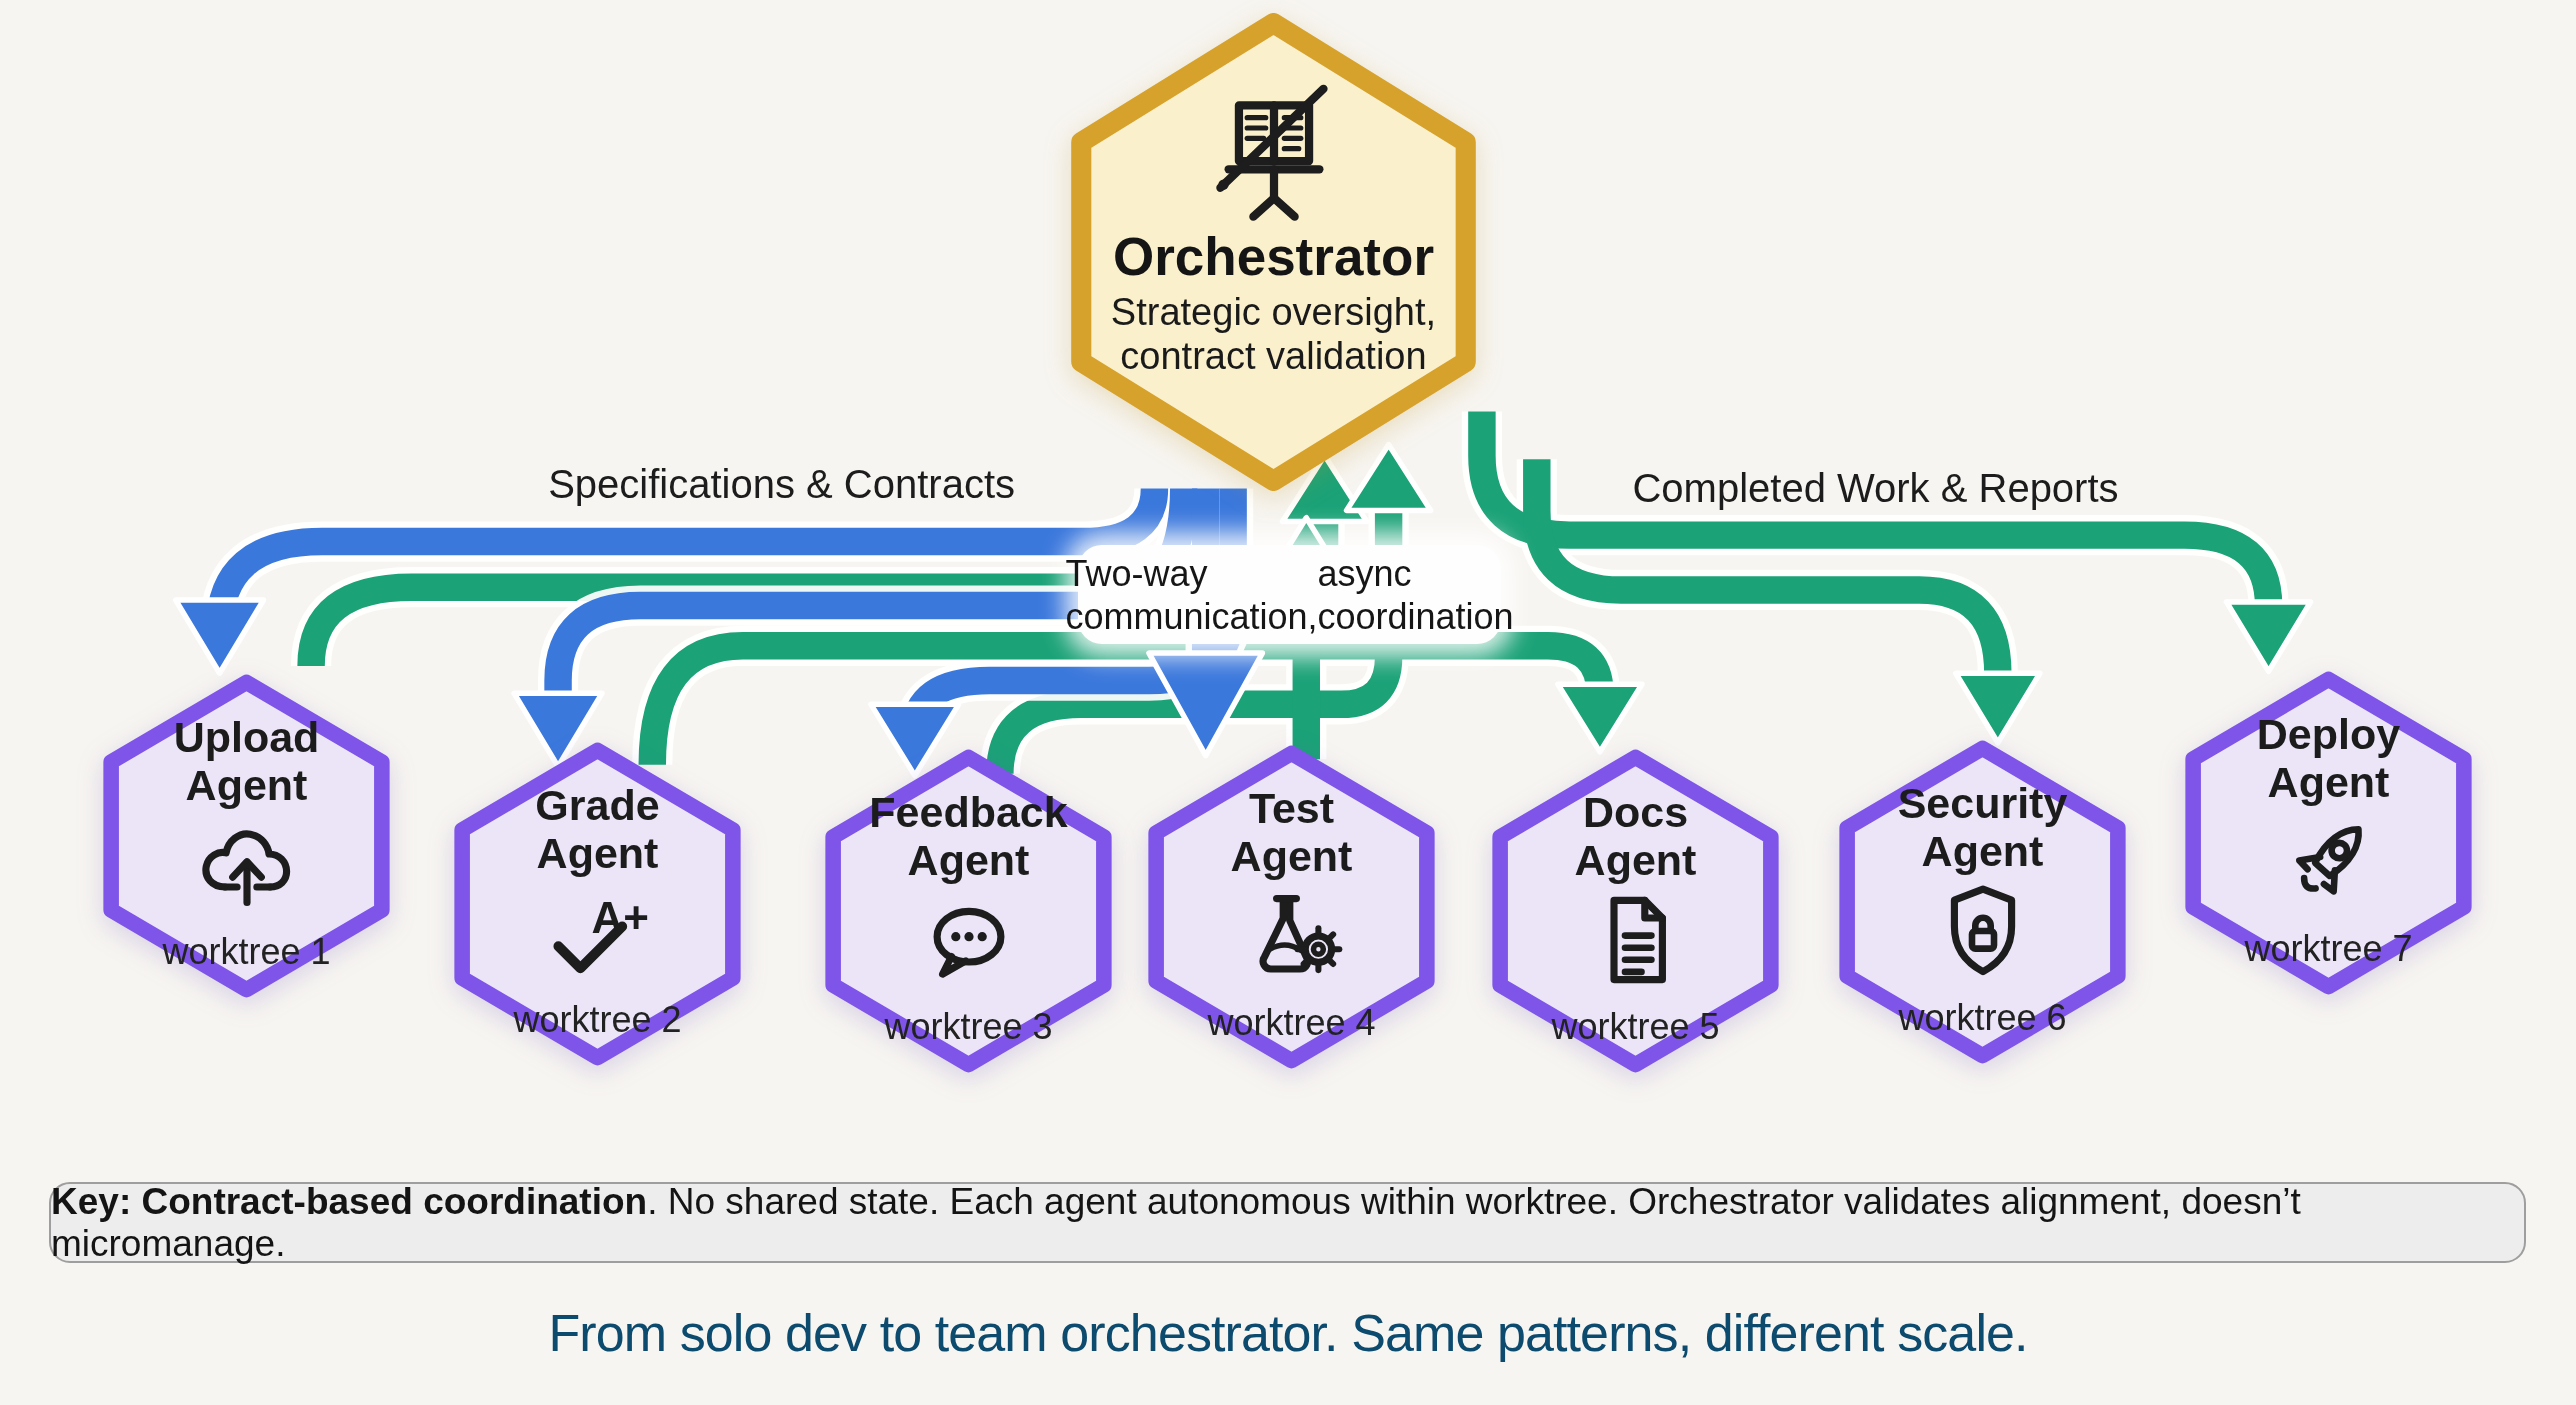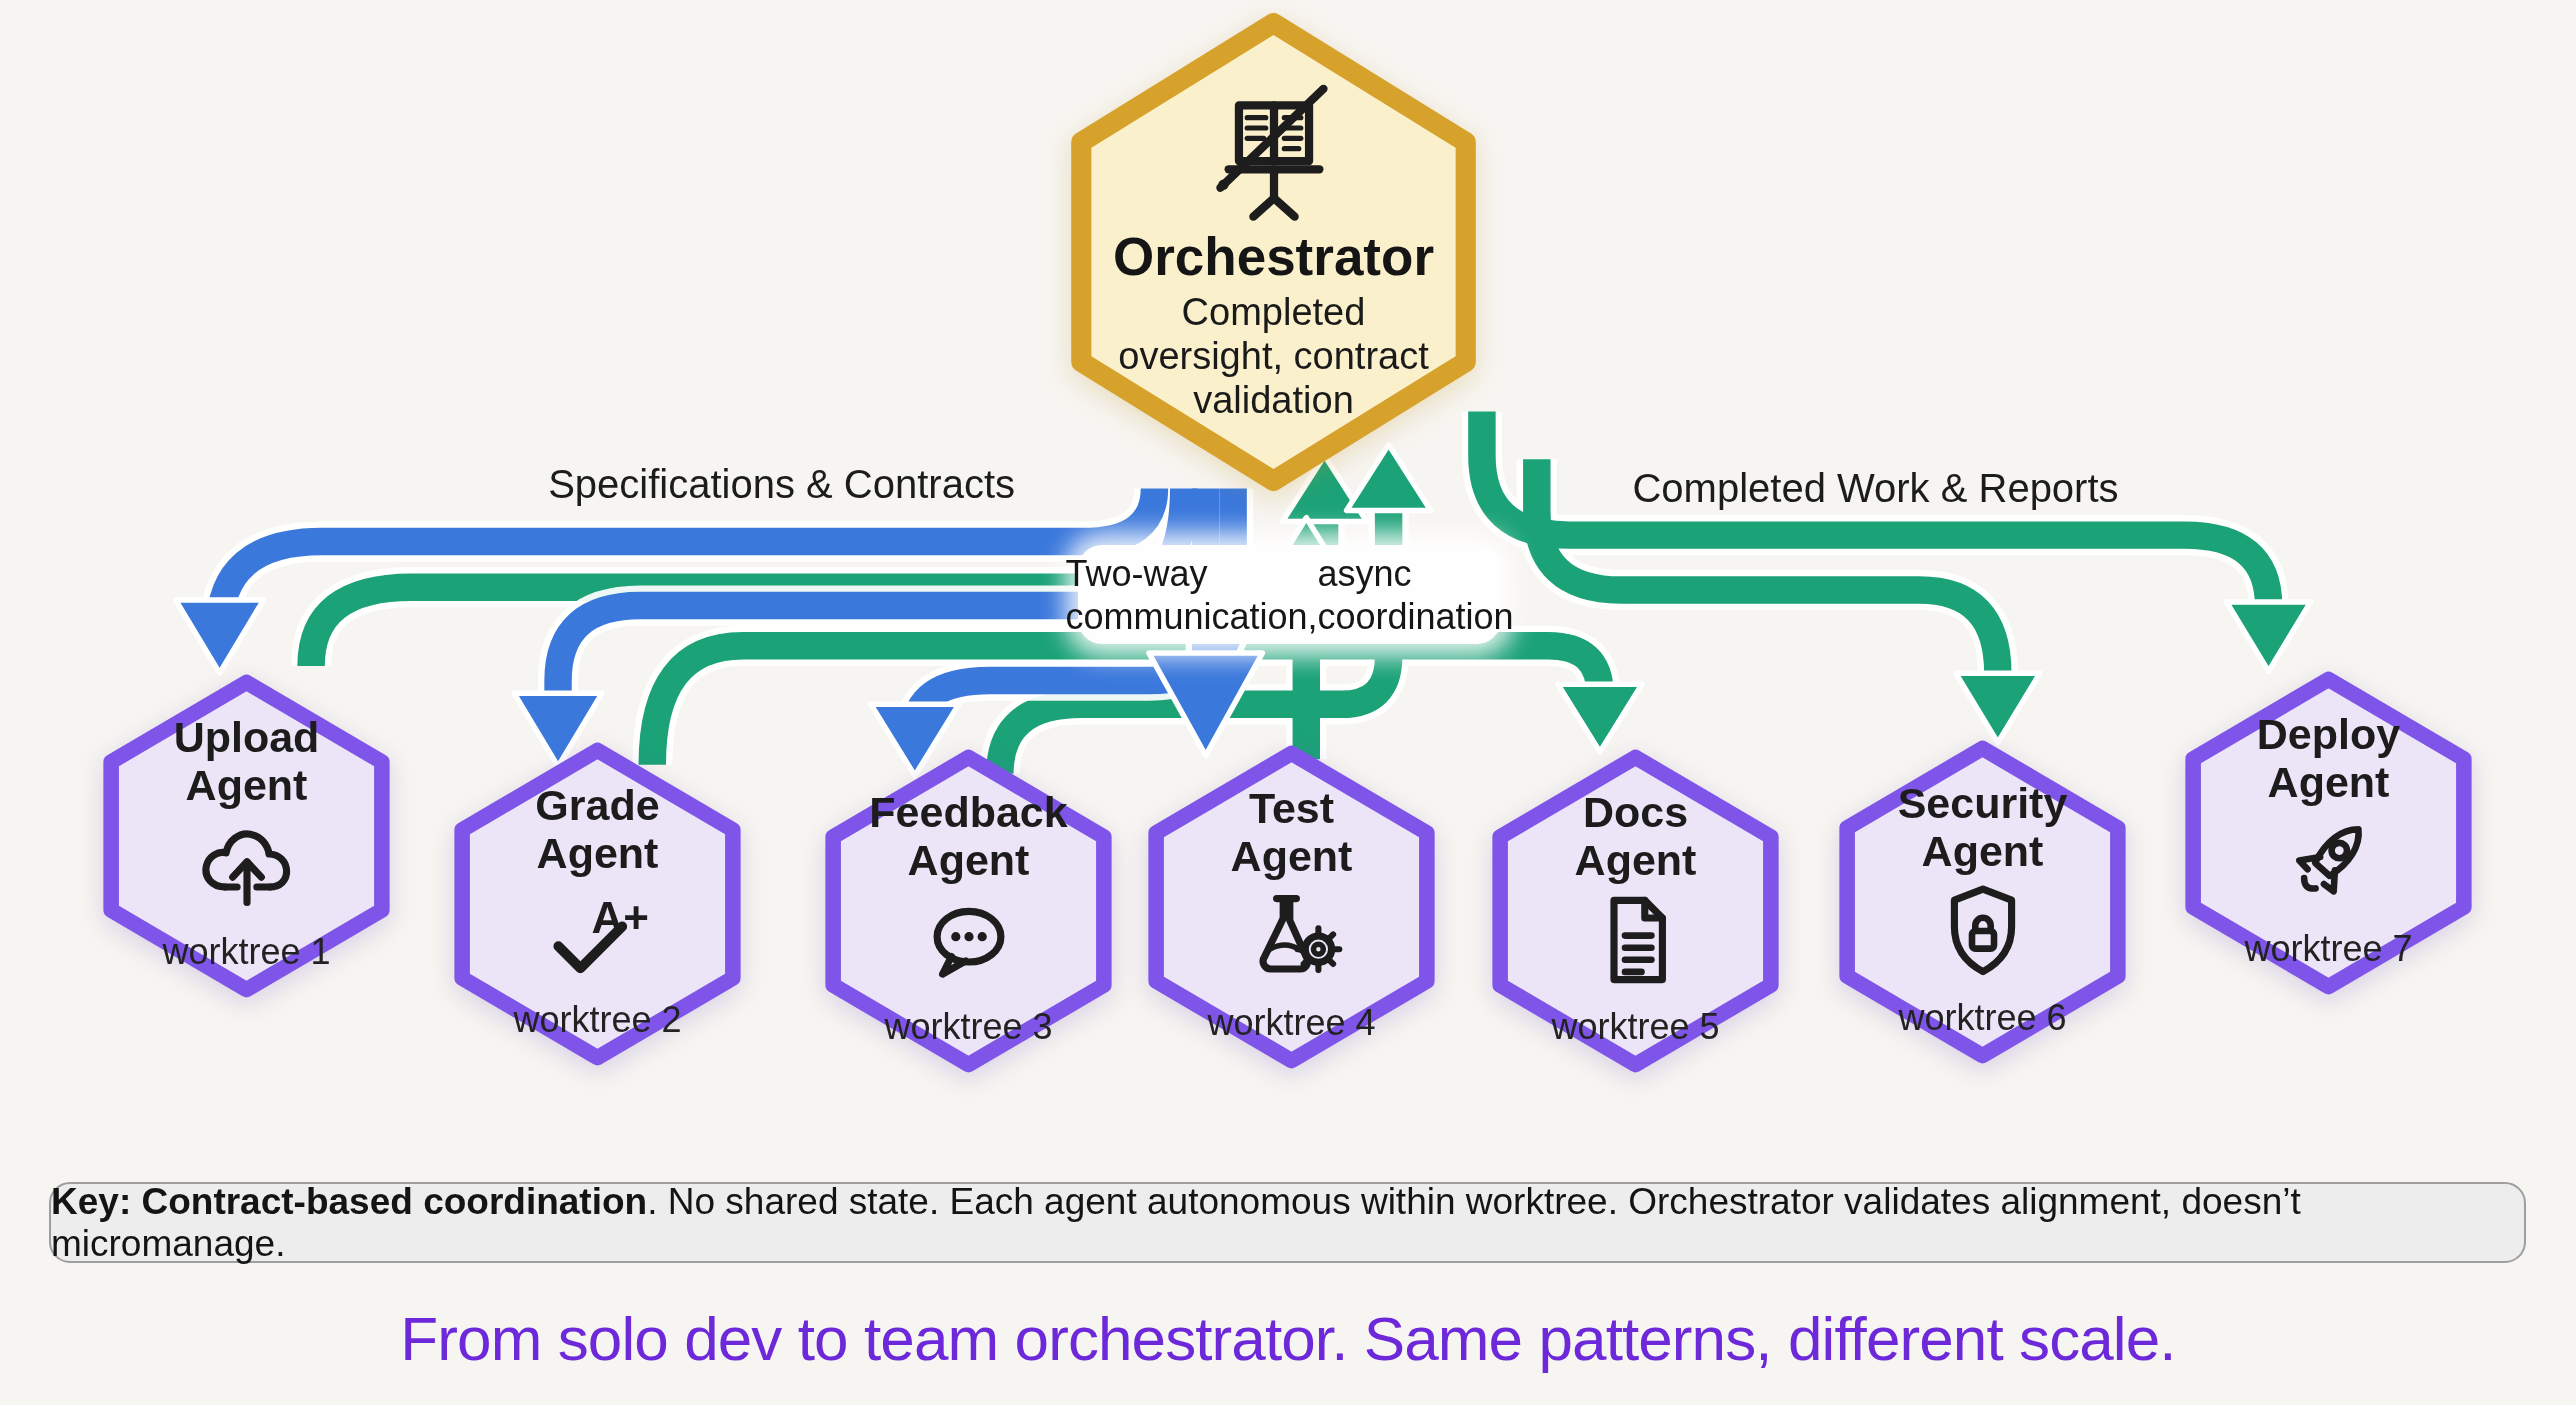--- a/index.html
+++ b/index.html
@@ -50,21 +50,21 @@
     font-size:53px;font-weight:700;color:#151515;}
   .orch-sub{position:absolute;top:276px;left:29px;right:29px;text-align:center;
     font-size:38px;line-height:44px;color:#1a1a1a;}
 
   .keybox{position:absolute;left:49px;top:1182px;width:2477px;height:81px;
     background:#ecedec;border:2.7px solid #9e9e9e;border-radius:21px;
     display:flex;align-items:center;justify-content:center;font-size:37px;color:#141414;}
   .keybox .kb{font-weight:700;}
 
   .caption{position:absolute;left:0;right:0;top:1303px;text-align:center;
-    font-size:62px;letter-spacing:-0.9px;color:#6d28d9;}
+    font-size:52px;letter-spacing:-0.9px;color:#0c4a6e;}
 </style>
 </head>
 <body>
 
 <div class="canvas">
 
   <svg class="arrows" viewBox="0 0 2816 1536" aria-hidden="true">
     <defs>
       <path id="g1" d="M 340 728 Q 340 642 450 642 L 1398 642 Q 1448 642 1448 594 L 1448 560"></path>
       <path id="g2" d="M 713 836 Q 713 706 812 706 L 1692 706 Q 1749 706 1749 758"></path>
@@ -147,21 +147,21 @@
             <path d="M 54 74 H 70"></path>
           <path d="M 90 54 H 106"></path>
             <path d="M 90 64 H 106"></path>
             <path d="M 90 74 H 106"></path>
             <path d="M 90 84 H 104"></path>
         </g>
         <circle cx="31" cy="119" r="5" fill="#1d1d1d"></circle>
       </svg>
     </div>
     <div class="orch-name">Orchestrator</div>
-    <div class="orch-sub">Completed oversight, contract validation</div>
+    <div class="orch-sub">Strategic oversight, contract validation</div>
   </div>
 
   <div class="hex agent" style="left:102px;top:675px;width:289px;height:322px;">
     <svg class="shape" width="289" height="322" viewBox="0 0 316 352">
         <polygon points="158,8 306,95 306,257 158,344 10,257 10,95"></polygon>
       </svg>
     <div class="agent-name">Upload Agent</div>
     <div class="agent-icon">
       <svg viewBox="0 0 100 100" width="110" height="110">
         <g class="lineart" stroke-width="6.5">

